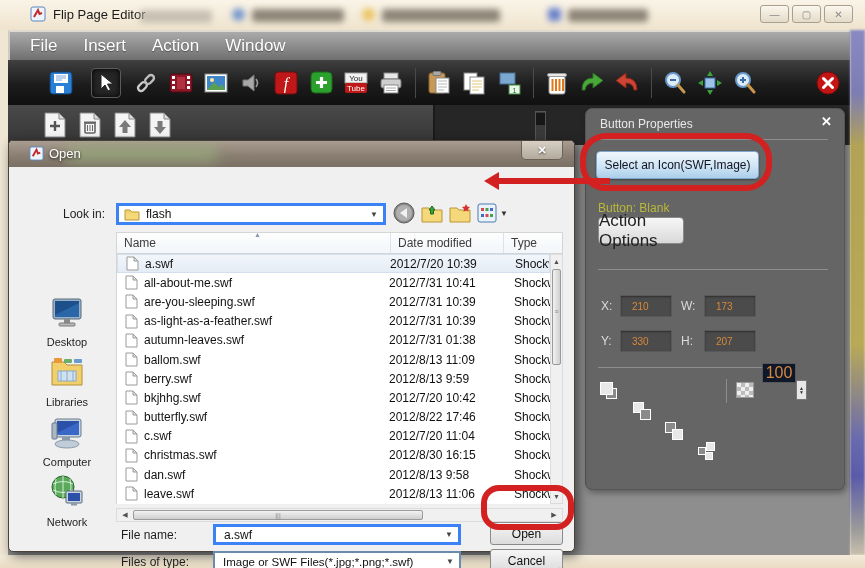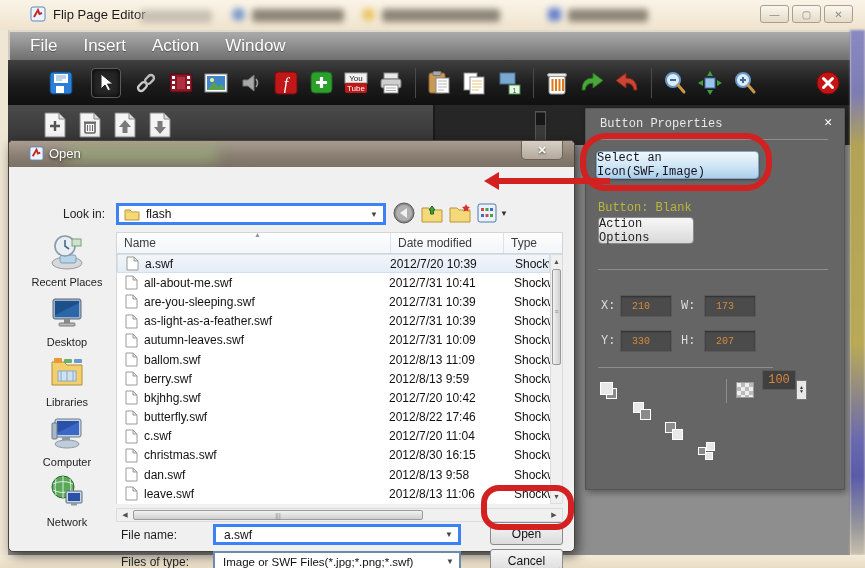--- a/index.html
+++ b/index.html
@@ -39,44 +39,44 @@
   #sub-scroll .thumb { width:9px; height:12px; background:#171717; margin-top:1px; }
 
   #workspace { left:8px; top:145px; width:842px; height:410px; background:#8e8e8e; }
   #right-strip { left:850px; top:30px; width:15px; height:525px;
       background:linear-gradient(#8a8ac2 0%, #7d7db4 12%, #b3a356 22%, #b8aa57 60%, #6a6ab0 78%, #5b5baa 85%, #9a9a9a 95%, #c9c0ae 100%);
       filter:blur(1px); }
   #bottom-strip { left:0; top:555px; width:865px; height:13px; background:linear-gradient(#f3ead9,#e9dcc3); }
 
   
   #panel { left:585px; top:108px; width:260px; height:382px; background:#656565;
-           border:1px solid #555; border-radius:1px; box-shadow:2px 3px 6px rgba(0,0,0,.35);font-family:Liberation Mono, monospace; }
+           border:1px solid #555; border-radius:7px; box-shadow:2px 3px 6px rgba(0,0,0,.35); }
   #panel .hdr { left:14px; top:8px; font-size:12px; color:#e9e9e9; }
   #panel .close { right:12px; top:5px; color:#fff; font-size:13px; font-weight:bold; }
   .p-hr { left:12px; width:230px; height:1px; background:#8d8d8d; }
   #btn-select { left:10px; top:42px; width:163px; height:28px; border:1px solid #7da7cc; border-radius:4px;
                 background:linear-gradient(#f0f7fd,#cfe5f5 55%,#abceea); font-size:12px; color:#13131f;
                 display:flex; align-items:center; justify-content:center; box-shadow:0 1px 2px rgba(0,0,0,.35); }
   #btn-status { left:12px; top:92px; font-size:12px; color:#b9b83a; }
-  #btn-action { left:12px; top:108px; width:96px; height:27px; border:1px solid #8a8a8a; border-radius:4px;
-                background:linear-gradient(#f7f7f7,#d9d9d9); font-size:12px; color:#222;
+  #btn-action { left:12px; top:108px; width:86px; height:27px; border:1px solid #8a8a8a; border-radius:4px;
+                background:linear-gradient(#f7f7f7,#d9d9d9); font-size:17px; color:#222;
                 display:flex; align-items:center; justify-content:center; }
   .coord-label { font-size:12px; color:#dcdcdc; }
   .coord-field { width:52px; height:22px; background:#4b4b4b; border:1px solid #595959;
                  box-shadow:inset 0 1px 2px rgba(0,0,0,.4); color:#d7893b; font-size:10px;
                  display:flex; align-items:center; padding-left:11px; }
   .layer-ic { width:22px; height:20px; position:relative; }
   .sq { position:absolute; width:11px; height:11px; border:1px solid #fff; }
   .sq-f { background:#e8e8e8; } .sq-b { background:#8a8a8a; }
   #checker { left:150px; top:273px; width:18px; height:16px;
      background-image:linear-gradient(45deg,#bbb 25%,transparent 25%,transparent 75%,#bbb 75%),
                       linear-gradient(45deg,#bbb 25%,#eee 25%,#eee 75%,#bbb 75%);
      background-size:8px 8px; background-position:0 0,4px 4px; border:1px solid #999; }
-  #opacity-box { left:176px; top:261px; width:34px; height:20px; background:#404040; border:1px solid #595959;
-                 color:#d7893b; font-size:12px; display:flex; align-items:center; justify-content:center; }
+  #opacity-box { left:176px; top:254px; width:34px; height:20px; background:#0f172a; border:1px solid #595959;
+                 color:#d7893b; font-size:16px; display:flex; align-items:center; justify-content:center; }
   #opacity-spin { left:210px; top:271px; width:11px; height:20px; background:#e8e8e8; border:1px solid #777;
                   display:flex; flex-direction:column; align-items:center; justify-content:center; font-size:5px; color:#333; line-height:4px; }
 
   
   #dialog { left:8px; top:140px; width:567px; height:412px; border:1px solid #4a4138; border-radius:5px;
             box-shadow:3px 4px 12px rgba(0,0,0,.55); background:#f0f0f0; }
   #dlg-title { left:0; top:0; width:565px; height:26px; border-radius:4px 4px 0 0;
                background:linear-gradient(#a89d90,#887d70 60%,#7b7064); overflow:hidden; }
   #dlg-title .blob { position:absolute; left:58px; top:4px; width:150px; height:18px; background:#9cb97e; filter:blur(7px); opacity:.55; }
   #dlg-title .txt { position:absolute; left:40px; top:5px; color:#fff; font-size:13px; text-shadow:0 1px 3px rgba(0,0,0,.8); }
@@ -425,30 +425,20 @@
           <rect x="4" y="5" width="3" height="3" fill="#d84848"></rect>
           <rect x="8.5" y="5" width="3" height="3" fill="#48a048"></rect>
           <rect x="13" y="5" width="3" height="3" fill="#4868c8"></rect>
           <rect x="4" y="11" width="3" height="3" fill="#4868c8"></rect>
           <rect x="8.5" y="11" width="3" height="3" fill="#d84848"></rect>
           <rect x="13" y="11" width="3" height="3" fill="#48a048"></rect>
         </svg></div>
     <span class="abs" style="left:489px;top:42px;font-size:8px;color:#333">▼</span>
 
     <div class="abs" id="places">
-      <div class="place" style="top:2px">
-        <svg width="38" height="38" viewBox="0 0 38 38">
-            <ellipse cx="19" cy="30" rx="15" ry="6" fill="#d8d8d8" stroke="#9a9a9a"></ellipse>
-            <rect x="12" y="22" width="16" height="8" rx="2" fill="#b8d4e8" stroke="#7aa0c0"></rect>
-            <circle cx="17" cy="13" r="10" fill="#e8eef4" stroke="#8a9aa8" stroke-width="1.6"></circle>
-            <path d="M17 7 v6 l4 3" stroke="#4a6a8a" stroke-width="1.6" fill="none"></path>
-            <rect x="24" y="6" width="9" height="7" fill="#cfe2cf" stroke="#7aa07a"></rect>
-          </svg>
-        <div class="lbl">Recent Places</div>
-      </div>
       <div class="place" style="top:62px">
         <svg width="38" height="38" viewBox="0 0 38 38">
             <rect x="5" y="6" width="28" height="20" rx="2" fill="#9ab0c8" stroke="#5a6a7a"></rect>
             <rect x="7" y="8" width="24" height="16" fill="#1d4f8a"></rect>
             <path d="M7 22 L31 10 V24 H7 Z" fill="#2a66a8"></path>
             <rect x="16" y="26" width="6" height="4" fill="#8a8a8a"></rect>
             <rect x="11" y="30" width="16" height="3" rx="1" fill="#b8b8b8" stroke="#7a7a7a"></rect>
           </svg>
         <div class="lbl">Desktop</div>
       </div>
@@ -538,21 +528,21 @@
     <span class="ftype">Shockw</span>
   </div>
         <div class="frow">
     <span class="ficon">
             <svg width="13" height="15" viewBox="0 0 13 15">
               <path d="M1 1 h7 l4 4 v9 H1 Z" fill="#fff" stroke="#9a9a9a"></path>
               <path d="M8 1 l4 4 H8 Z" fill="#e4e4e4" stroke="#9a9a9a"></path>
             </svg>
           </span>
     <span class="fname">autumn-leaves.swf</span>
-    <span class="fdate">2012/7/31 10:09</span>
+    <span class="fdate">2012/7/31 01:38</span>
     <span class="ftype">Shockw</span>
   </div>
         <div class="frow">
     <span class="ficon">
             <svg width="13" height="15" viewBox="0 0 13 15">
               <path d="M1 1 h7 l4 4 v9 H1 Z" fill="#fff" stroke="#9a9a9a"></path>
               <path d="M8 1 l4 4 H8 Z" fill="#e4e4e4" stroke="#9a9a9a"></path>
             </svg>
           </span>
     <span class="fname">ballom.swf</span>

